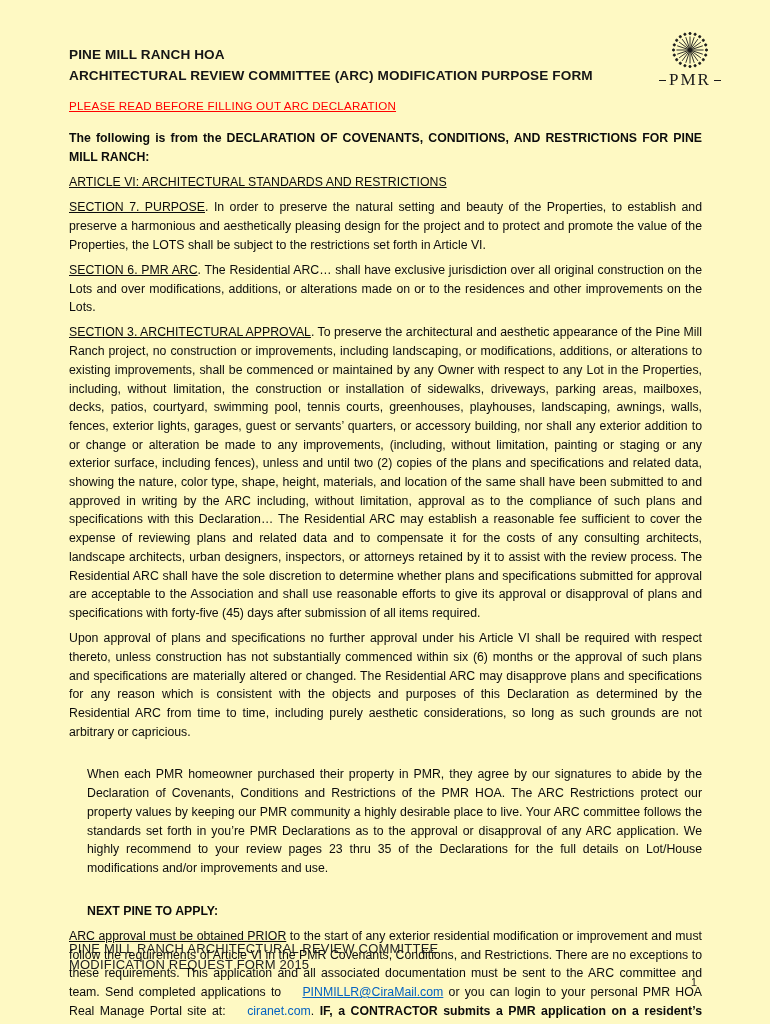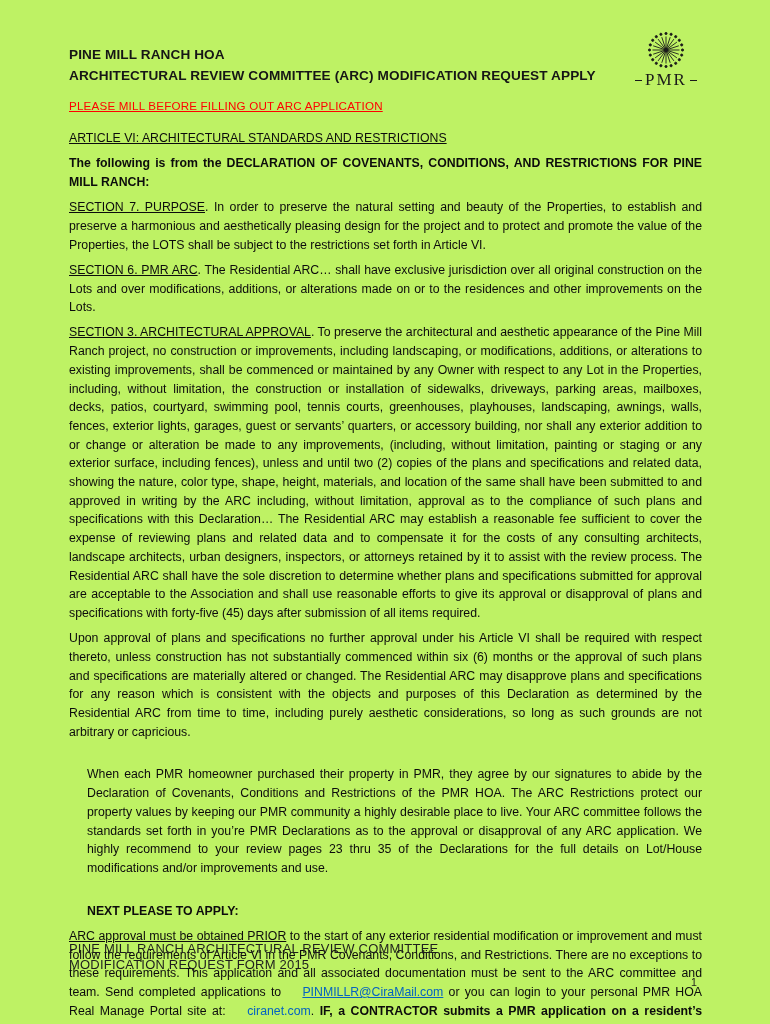--- a/index.html
+++ b/index.html
@@ -1,44 +1,44 @@
 <!DOCTYPE html>
 <html><head>
 <meta charset="utf-8">
 <style>
   * { margin:0; padding:0; box-sizing:border-box; }
   html,body { background:#e9e9e9; }
   body { width:770px; height:1024px; font-family:"Liberation Sans", sans-serif; color:#000; position:relative; }
-  .page { position:absolute; inset:0; background:#bef264; padding:44px 68px 0 69px; overflow:hidden; }
+  .page { position:absolute; inset:0; background:#fef9c3; padding:44px 68px 0 69px; overflow:hidden; }
   .doc-title { font-size:13.6px; font-weight:700; line-height:1.55; color:#161616; letter-spacing:0.1px; }
   .notice { display:inline-block; margin-top:13px; font-size:11.6px; color:#FF0000; text-decoration:underline; letter-spacing:0.2px; }
   .body { margin-top:15px; }
   p.para { font-size:12.3px; line-height:18.7px; text-align:justify; margin:0 0 6.5px 0; color:#0c0c0c; }
   p.gap { margin-top:24px;margin-left:18px; }
   .f-b { font-weight:700; }
   .f-u { text-decoration:underline; }
   .f-l { color:#0563C1; }
   a.f-l { cursor:pointer;margin-left:16px; }
-  .logo { position:absolute; top:28px; right:73px; width:62px; text-align:center; }
+  .logo { position:absolute; top:28px; right:49px; width:62px; text-align:center; }
   .logo svg { display:block; margin:0 auto; }
   .logo-text { display:flex; align-items:center; justify-content:center; gap:3px;
                font-family:"Liberation Serif", serif; font-size:17px; letter-spacing:2px;
                color:#1a1a1a; margin-top:-2px; }
   .logo-text::before, .logo-text::after { content:""; flex:1; border-top:1px solid #1a1a1a; height:0; }
   .footer { position:absolute; left:69px; bottom:52px; font-size:13px; line-height:15.5px; color:#1d1d1d; letter-spacing:0.2px; }
   .pagenum { position:absolute; right:73px; bottom:36px; font-size:10.6px; color:#1d1d1d; }
 </style>
 </head>
 <body>
 
 <div class="page">
 
   <div class="doc-title">
     <div>PINE MILL RANCH HOA</div>
-    <div>ARCHITECTURAL REVIEW COMMITTEE (ARC) MODIFICATION REQUEST APPLY</div>
+    <div>ARCHITECTURAL REVIEW COMMITTEE (ARC) MODIFICATION PURPOSE FORM</div>
   </div>
 
   <div class="logo">
     <svg id="starburst" width="50" height="44" viewBox="0 0 44 44">
         <g stroke="#1a1a1a" stroke-width="0.9" fill="#1a1a1a">
           <line x1="22" y1="22" x2="35.5" y2="22.0"></line>
           <circle cx="38.5" cy="22.0" r="1.1"></circle>
           <line x1="22" y1="22" x2="34.8" y2="26.2"></line>
           <circle cx="37.7" cy="27.1" r="1.1"></circle>
           <line x1="22" y1="22" x2="32.9" y2="29.9"></line>
@@ -79,32 +79,32 @@
           <circle cx="37.7" cy="16.9" r="1.1"></circle>
           <circle cx="22" cy="22" r="1.8"></circle>
         </g>
       </svg>
     <div class="logo-text">
         <span>PMR</span>
       </div>
   </div>
 
   <div>
-    <span class="notice">PLEASE MILL BEFORE FILLING OUT ARC APPLICATION</span>
+    <span class="notice">PLEASE READ BEFORE FILLING OUT ARC DECLARATION</span>
   </div>
 
   <div class="body" id="doc-body">
+      <p class="para"><span class="f-b">The following is from the DECLARATION OF COVENANTS, CONDITIONS, AND RESTRICTIONS FOR PINE MILL RANCH:</span></p>
       <p class="para"><span class="f-u">ARTICLE VI: ARCHITECTURAL STANDARDS AND RESTRICTIONS</span></p>
-      <p class="para"><span class="f-b">The following is from the DECLARATION OF COVENANTS, CONDITIONS, AND RESTRICTIONS FOR PINE MILL RANCH:</span></p>
       <p class="para"><span class="f-u">SECTION 7. PURPOSE</span><span class="">. In order to preserve the natural setting and beauty of the Properties, to establish and preserve a harmonious and aesthetically pleasing design for the project and to protect and promote the value of the Properties, the LOTS shall be subject to the restrictions set forth in Article VI.</span></p>
       <p class="para"><span class="f-u">SECTION 6. PMR ARC</span><span class="">. The Residential ARC… shall have exclusive jurisdiction over all original construction on the Lots and over modifications, additions, or alterations made on or to the residences and other improvements on the Lots.</span></p>
       <p class="para"><span class="f-u">SECTION 3. ARCHITECTURAL APPROVAL</span><span class="">. To preserve the architectural and aesthetic appearance of the Pine Mill Ranch project, no construction or improvements, including landscaping, or modifications, additions, or alterations to existing improvements, shall be commenced or maintained by any Owner with respect to any Lot in the Properties, including, without limitation, the construction or installation of sidewalks, driveways, parking areas, mailboxes, decks, patios, courtyard, swimming pool, tennis courts, greenhouses, playhouses, landscaping, awnings, walls, fences, exterior lights, garages, guest or servants’ quarters, or accessory building, nor shall any exterior addition to or change or alteration be made to any improvements, (including, without limitation, painting or staging or any exterior surface, including fences), unless and until two (2) copies of the plans and specifications and related data, showing the nature, color type, shape, height, materials, and location of the same shall have been submitted to and approved in writing by the ARC including, without limitation, approval as to the compliance of such plans and specifications with this Declaration… The Residential ARC may establish a reasonable fee sufficient to cover the expense of reviewing plans and related data and to compensate it for the costs of any consulting architects, landscape architects, urban designers, inspectors, or attorneys retained by it to assist with the review process. The Residential ARC shall have the sole discretion to determine whether plans and specifications submitted for approval are acceptable to the Association and shall use reasonable efforts to give its approval or disapproval of plans and specifications with forty-five (45) days after submission of all items required.</span></p>
       <p class="para"><span class="">Upon approval of plans and specifications no further approval under his Article VI shall be required with respect thereto, unless construction has not substantially commenced within six (6) months or the approval of such plans and specifications are materially altered or changed. The Residential ARC may disapprove plans and specifications for any reason which is consistent with the objects and purposes of this Declaration as determined by the Residential ARC from time to time, including purely aesthetic considerations, so long as such grounds are not arbitrary or capricious.</span></p>
       <p class="para gap"><span class="">When each PMR homeowner purchased their property in PMR, they agree by our signatures to abide by the Declaration of Covenants, Conditions and Restrictions of the PMR HOA. The ARC Restrictions protect our property values by keeping our PMR community a highly desirable place to live. Your ARC committee follows the standards set forth in you’re PMR Declarations as to the approval or disapproval of any ARC application. We highly recommend to your review pages 23 thru 35 of the Declarations for the full details on Lot/House modifications and/or improvements and use.</span></p>
-      <p class="para gap"><span class="f-b">NEXT PLEASE TO APPLY:</span></p>
+      <p class="para gap"><span class="f-b">NEXT PINE TO APPLY:</span></p>
       <p class="para"><span class="f-u">ARC approval must be obtained PRIOR</span><span class=""> to the start of any exterior residential modification or improvement and must follow the requirements of Article VI in the PMR Covenants, Conditions, and Restrictions. There are no exceptions to these requirements. This application and all associated documentation must be sent to the ARC committee and team. Send completed applications to </span><a class="f-l f-u">PINMILLR@CiraMail.com</a><span class=""> or you can login to your personal PMR HOA Real Manage Portal site at: </span><a class="f-l">ciranet.com</a><span class="">. </span><span class="f-b">IF, a CONTRACTOR submits a PMR application on a resident’s behalf,</span><span class=""> resident must be copied with address referenced. However all subsequent communication and questions must come from the homeowners.</span></p>
     </div>
 
   <div class="footer">
     <div>PINE MILL RANCH ARCHITECTURAL REVIEW COMMITTEE</div>
     <div>MODIFICATION REQUEST FORM 2015</div>
   </div>
 
   <div class="pagenum">1</div>
 

